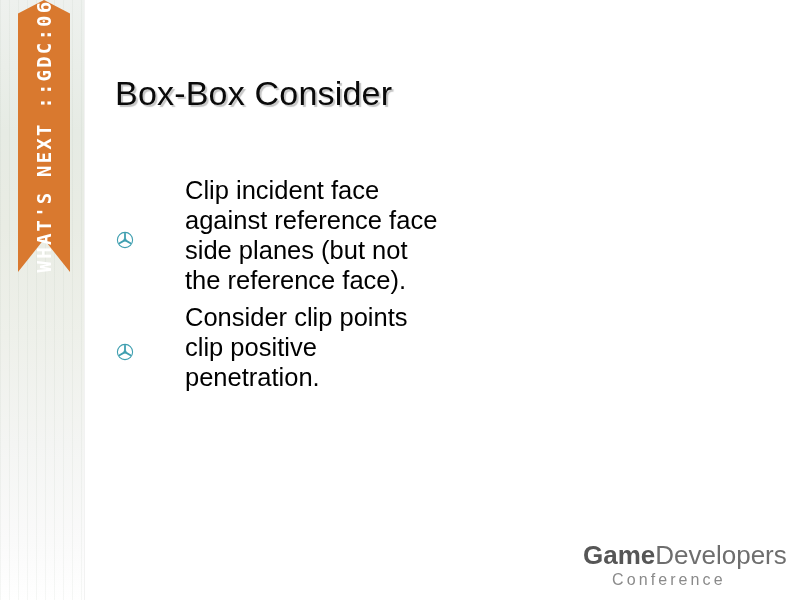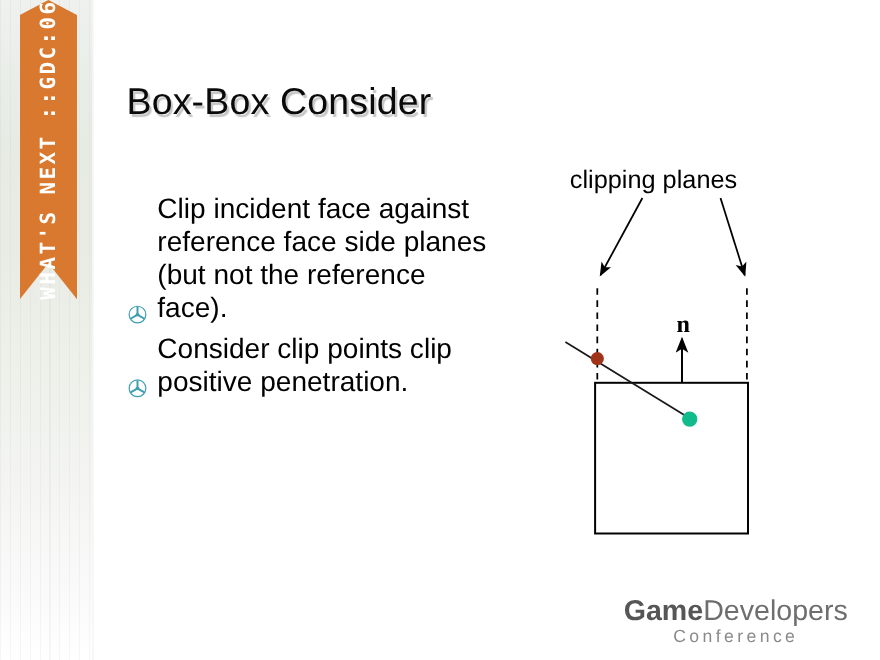--- a/index.html
+++ b/index.html
@@ -89,22 +89,23 @@
 
   
   .bullets {
     position: absolute;
     left: 116px;
     top: 175px;
     width: 330px;
   }
   .bullet-row {
     display: flex;
-    align-items: flex-end;
+    align-items: center;
     margin-bottom: 7px;
+    gap: 42px;
   }
   .bullet-icon {
     flex: 0 0 auto;
     width: 18px;
     height: 18px;
     margin-top: 9px;
     margin-right: 9px;
   }
   .bullet-text {
     font-size: 25.5px;
@@ -139,21 +140,21 @@
     color: #000000;
   }
 
   
   .gdc-logo {
     position: absolute;
     left: 567px;
     top: 542px;
     line-height: 1;
   }
-  .gdc-line1 { font-size: 26px; color: #6e6e6e; white-space: nowrap; }
+  .gdc-line1 { font-size: 26px; color: #6e6e6e; white-space: nowrap; margin-left: 16px; }
   .gdc-line1 .bold { font-weight: bold; color: #565656; }
   .gdc-line2 {
     font-size: 16px;
     color: #8a8a8a;
     letter-spacing: 3.1px;
     margin-top: 4px;
     margin-left: 45px;
   }
 </style>
 </head>
@@ -194,47 +195,19 @@
           <path d="M9 7.4 L9 2.6" stroke="#3f9fb0" stroke-width="1.8" stroke-linecap="round"></path>
           <path d="M7.6 9.9 L3.5 12.3" stroke="#3f9fb0" stroke-width="1.8" stroke-linecap="round"></path>
           <path d="M10.4 9.9 L14.5 12.3" stroke="#3f9fb0" stroke-width="1.8" stroke-linecap="round"></path>
         </svg>
       </span>
       <span class="bullet-text">Consider clip points clip positive penetration.</span>
     </div>
 
   </div>
 
-  <div class="diagram">
-
-    <div class="diagram-label">clipping planes</div>
-    <div class="n-label">n</div>
-
-    <svg width="320" height="380" viewBox="0 0 320 380">
-      <defs>
-        <marker id="arrowhead" markerWidth="9" markerHeight="9" refX="7" refY="3.2" orient="auto" markerUnits="strokeWidth">
-          <path d="M0,0 L8,3.2 L0,6.4 L2,3.2 z" fill="#000000"></path>
-        </marker>
-      </defs>
-
-      <line x1="114" y1="50" x2="76" y2="120" stroke="#000000" stroke-width="1.6" marker-end="url(#arrowhead)"></line>
-      <line x1="185" y1="50" x2="207" y2="120" stroke="#000000" stroke-width="1.6" marker-end="url(#arrowhead)"></line>
-
-      <line x1="73" y1="132" x2="73" y2="218" stroke="#000000" stroke-width="1.6" stroke-dasharray="6,5"></line>
-      <line x1="209" y1="132" x2="209" y2="218" stroke="#000000" stroke-width="1.6" stroke-dasharray="6,5"></line>
-
-      <rect x="71" y="218" width="139" height="137" fill="none" stroke="#000000" stroke-width="1.8"></rect>
-
-      <line x1="150" y1="218" x2="150" y2="178" stroke="#000000" stroke-width="1.8" marker-end="url(#arrowhead)"></line>
-
-      <line x1="44" y1="181" x2="158" y2="251" stroke="#1a1a1a" stroke-width="1.6"></line>
-
-      <circle cx="73" cy="196" r="6" fill="#a0341a"></circle>
-      <circle cx="157" cy="251" r="7" fill="#11bb8c"></circle>
-    </svg>
-  </div>
 
   <div class="gdc-logo">
     <div class="gdc-line1"><span class="bold">Game</span><span>Developers</span></div>
     <div class="gdc-line2">Conference</div>
   </div>
 
 </div>
 
 </body></html>

